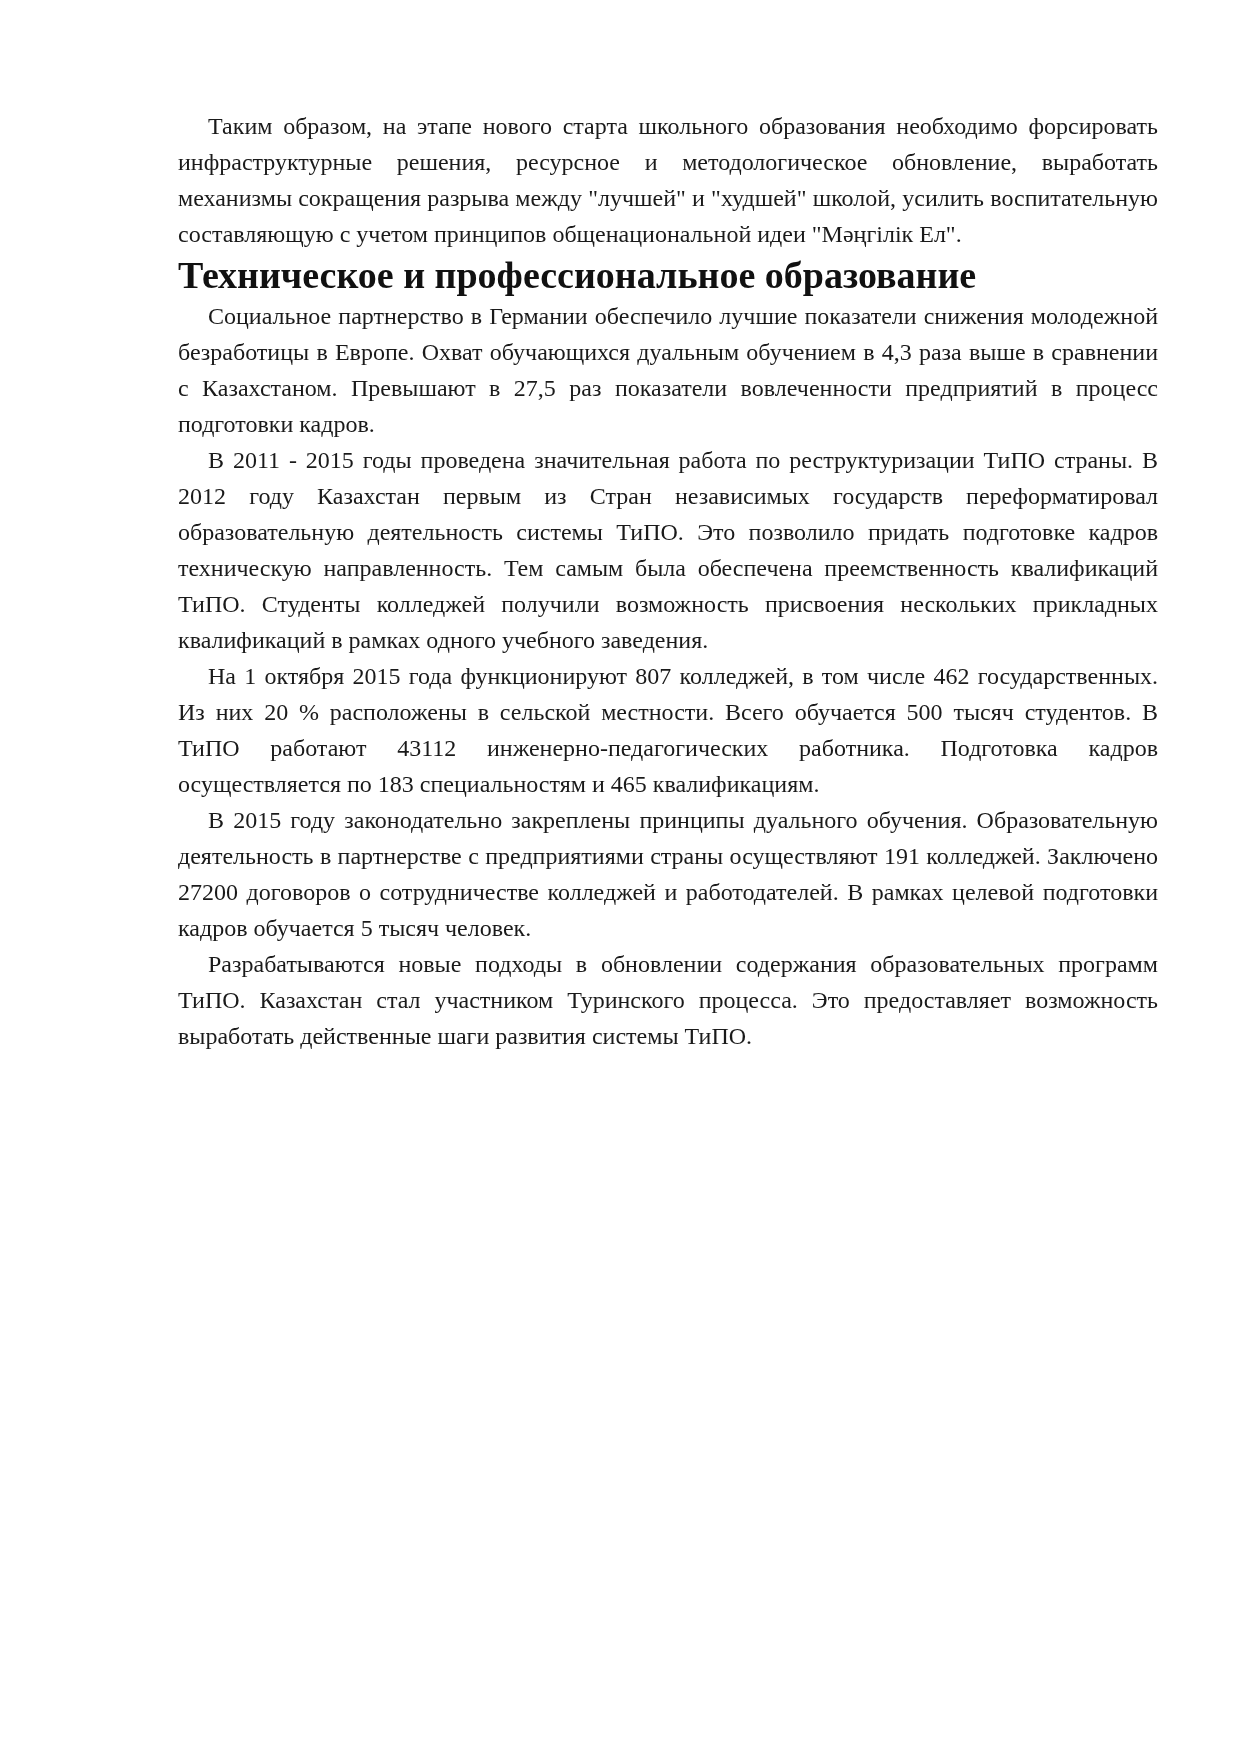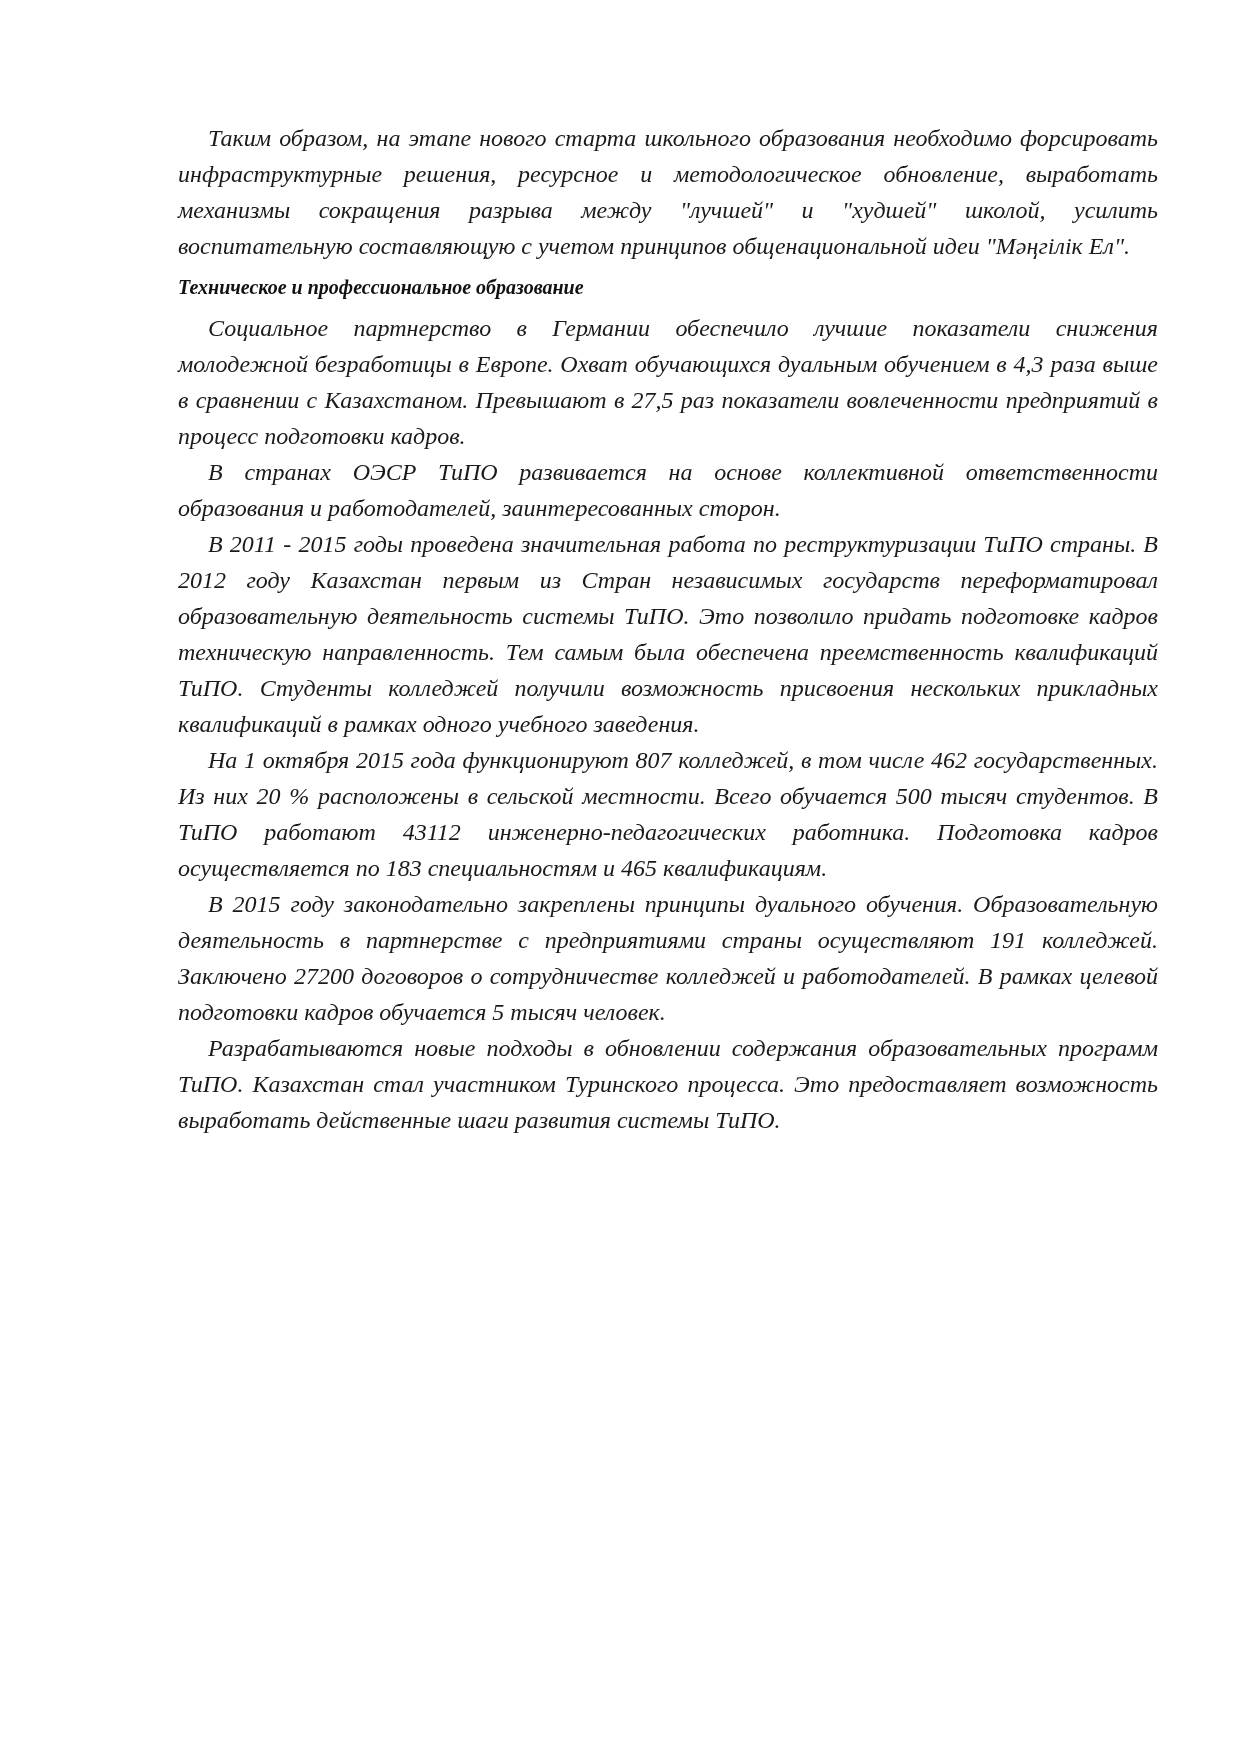--- a/index.html
+++ b/index.html
@@ -12,50 +12,48 @@
     width: 1240px;
     height: 1754px;
     background: #ffffff;
     overflow: hidden;
     font-family: "Liberation Serif", "DejaVu Serif", serif;
     color: #1a1a1a;
   }
   .content {
     position: absolute;
     left: 178px;
-    top: 120px;
+    top: 108px;
     width: 980px;
     font-size: 24px;
     line-height: 36px;
     text-align: justify;
-    font-style: italic;
   }
   .content p {
     margin: 0;
     padding: 0;
     text-indent: 30px;
   }
   .content h1 {
-    font-size: 20px;
+    font-size: 38px;
     line-height: 40px;
     font-weight: bold;
     margin: 3px 0 3px 0;
     padding: 0;
     text-indent: 0;
     text-align: left;
     color: #111111;
   }
 </style>
 </head>
 <body>
 
 <div class="page">
   <div class="content">
     <p>Таким образом, на этапе нового старта школьного образования необходимо форсировать инфраструктурные решения, ресурсное и методологическое обновление, выработать механизмы сокращения разрыва между "лучшей" и "худшей" школой, усилить воспитательную составляющую с учетом принципов общенациональной идеи "Мәңгілік Ел".</p>
     <h1>Техническое и профессиональное образование</h1>
     <p>Социальное партнерство в Германии обеспечило лучшие показатели снижения молодежной безработицы в Европе. Охват обучающихся дуальным обучением в 4,3 раза выше в сравнении с Казахстаном. Превышают в 27,5 раз показатели вовлеченности предприятий в процесс подготовки кадров.</p>
-    <p>В странах ОЭСР ТиПО развивается на основе коллективной ответственности образования и работодателей, заинтересованных сторон.</p>
     <p>В 2011 - 2015 годы проведена значительная работа по реструктуризации ТиПО страны. В 2012 году Казахстан первым из Стран независимых государств переформатировал образовательную деятельность системы ТиПО. Это позволило придать подготовке кадров техническую направленность. Тем самым была обеспечена преемственность квалификаций ТиПО. Студенты колледжей получили возможность присвоения нескольких прикладных квалификаций в рамках одного учебного заведения.</p>
     <p>На 1 октября 2015 года функционируют 807 колледжей, в том числе 462 государственных. Из них 20 % расположены в сельской местности. Всего обучается 500 тысяч студентов. В ТиПО работают 43112 инженерно-педагогических работника. Подготовка кадров осуществляется по 183 специальностям и 465 квалификациям.</p>
     <p>В 2015 году законодательно закреплены принципы дуального обучения. Образовательную деятельность в партнерстве с предприятиями страны осуществляют 191 колледжей. Заключено 27200 договоров о сотрудничестве колледжей и работодателей. В рамках целевой подготовки кадров обучается 5 тысяч человек.</p>
     <p>Разрабатываются новые подходы в обновлении содержания образовательных программ ТиПО. Казахстан стал участником Туринского процесса. Это предоставляет возможность выработать действенные шаги развития системы ТиПО.</p>
   </div>
 </div>
 
 </body></html>

